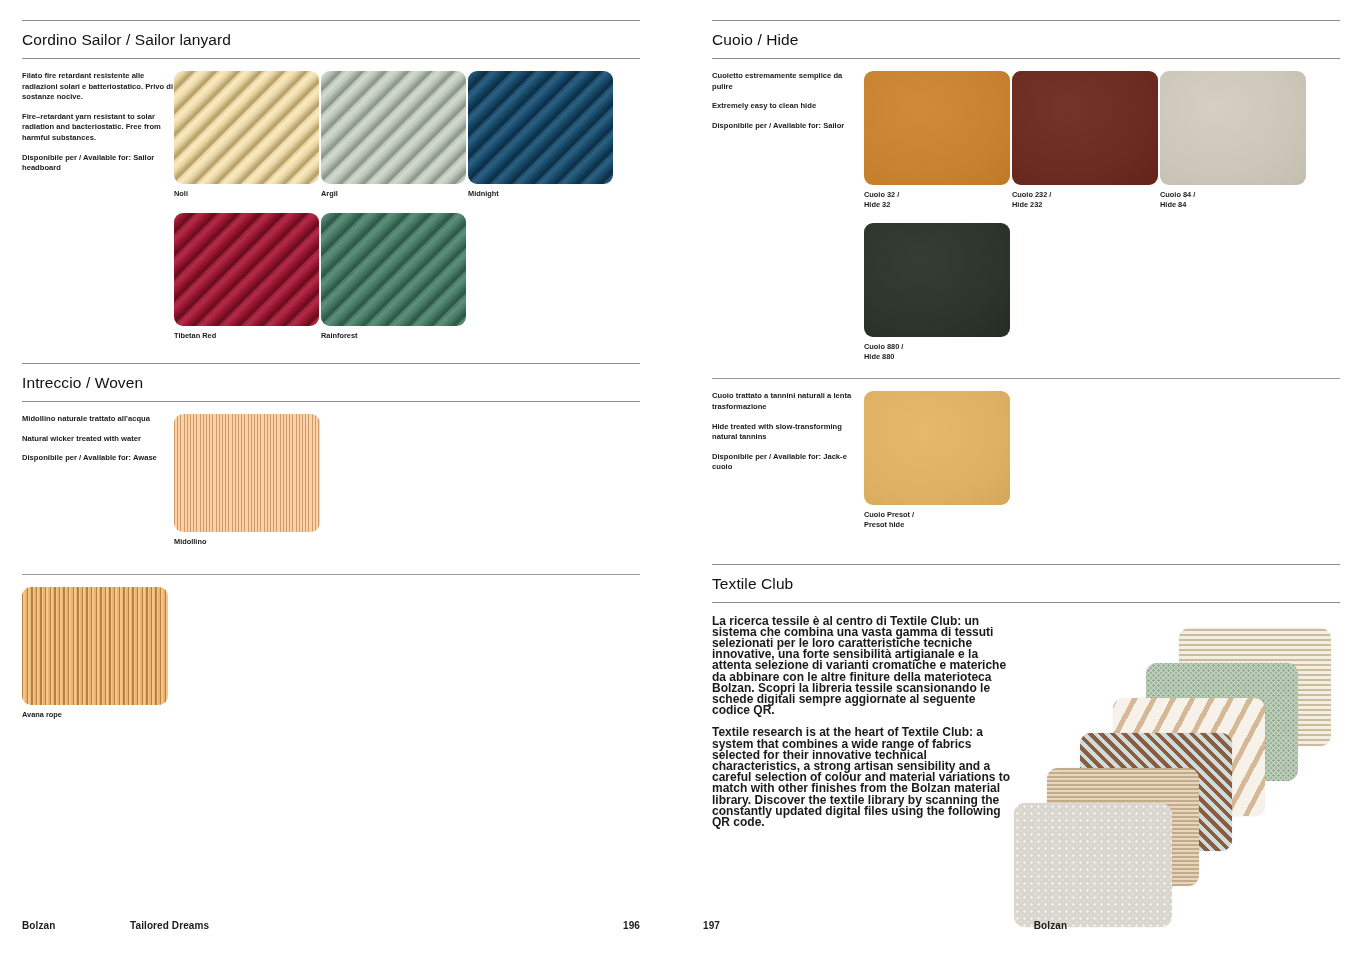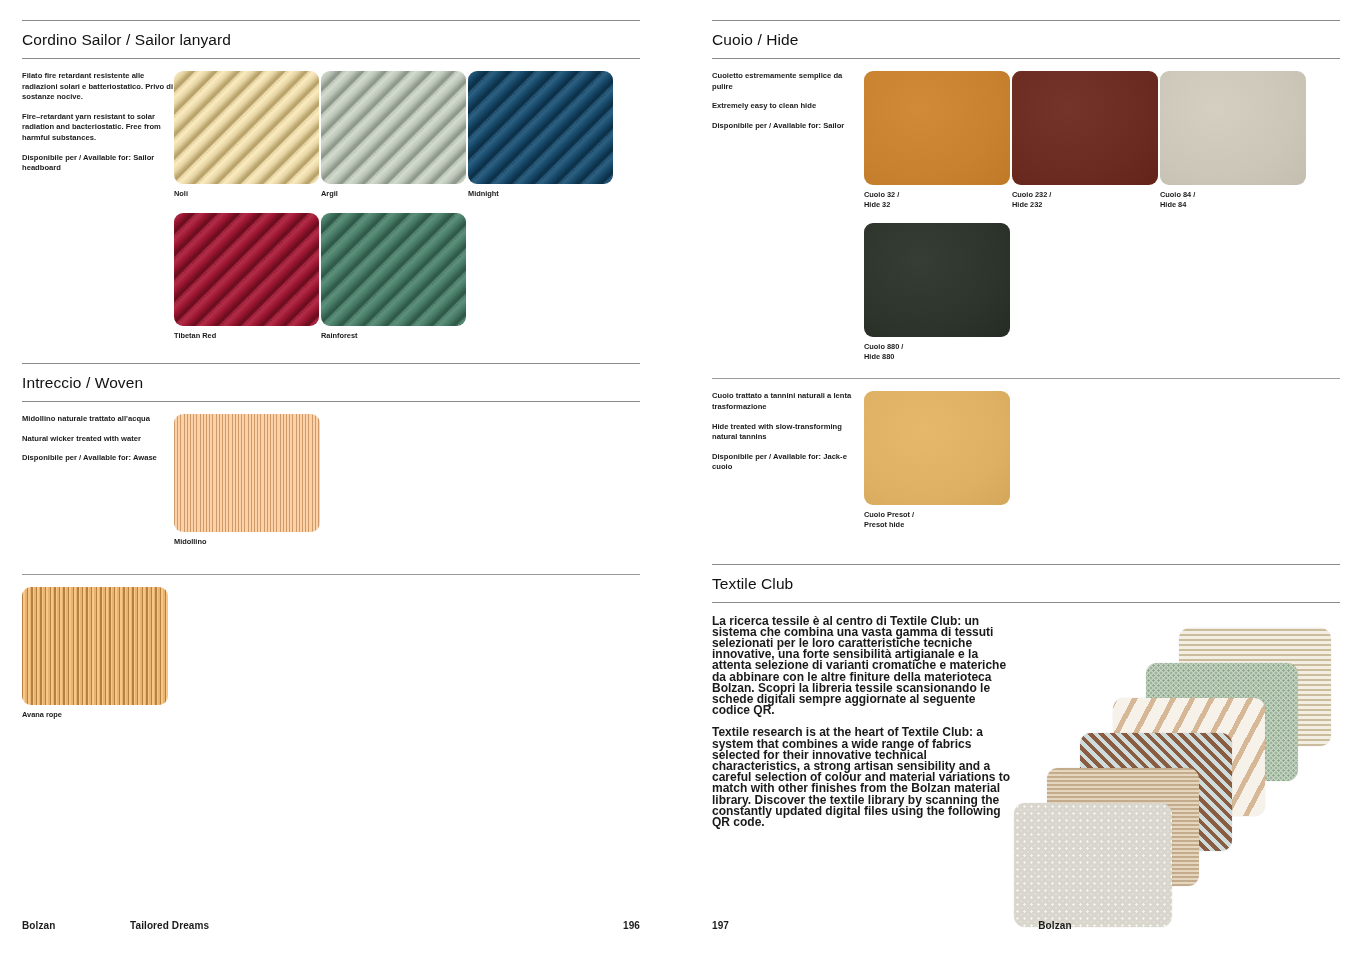--- a/index.html
+++ b/index.html
@@ -99,21 +99,21 @@
   
   .footer {
     position: absolute;
     bottom: 28px;
     font-size: 10px;
     font-weight: 700;
     color: #1b1b1b;
     letter-spacing: 0.1px;
   }
   .footer-left  { left: 22px;  right: 38px; }
-  .footer-right { left: 34px;  right: 26px; }
+  .footer-right { left: 25px;  right: 26px; }
   .frow { display: flex; align-items: baseline; width: 100%; }
   .fcell-brand { width: 108px; }
   .fcell-mid   { flex: 1; }
   .fcell-num   { text-align: center; }
 
   .frow-r .fnum { width: 108px; }
   .frow-r .fbrand { flex: 1; text-align: center; padding-right: 40px;}
 
   
   .tc-wrap { display: flex; padding-top: 13px; }

